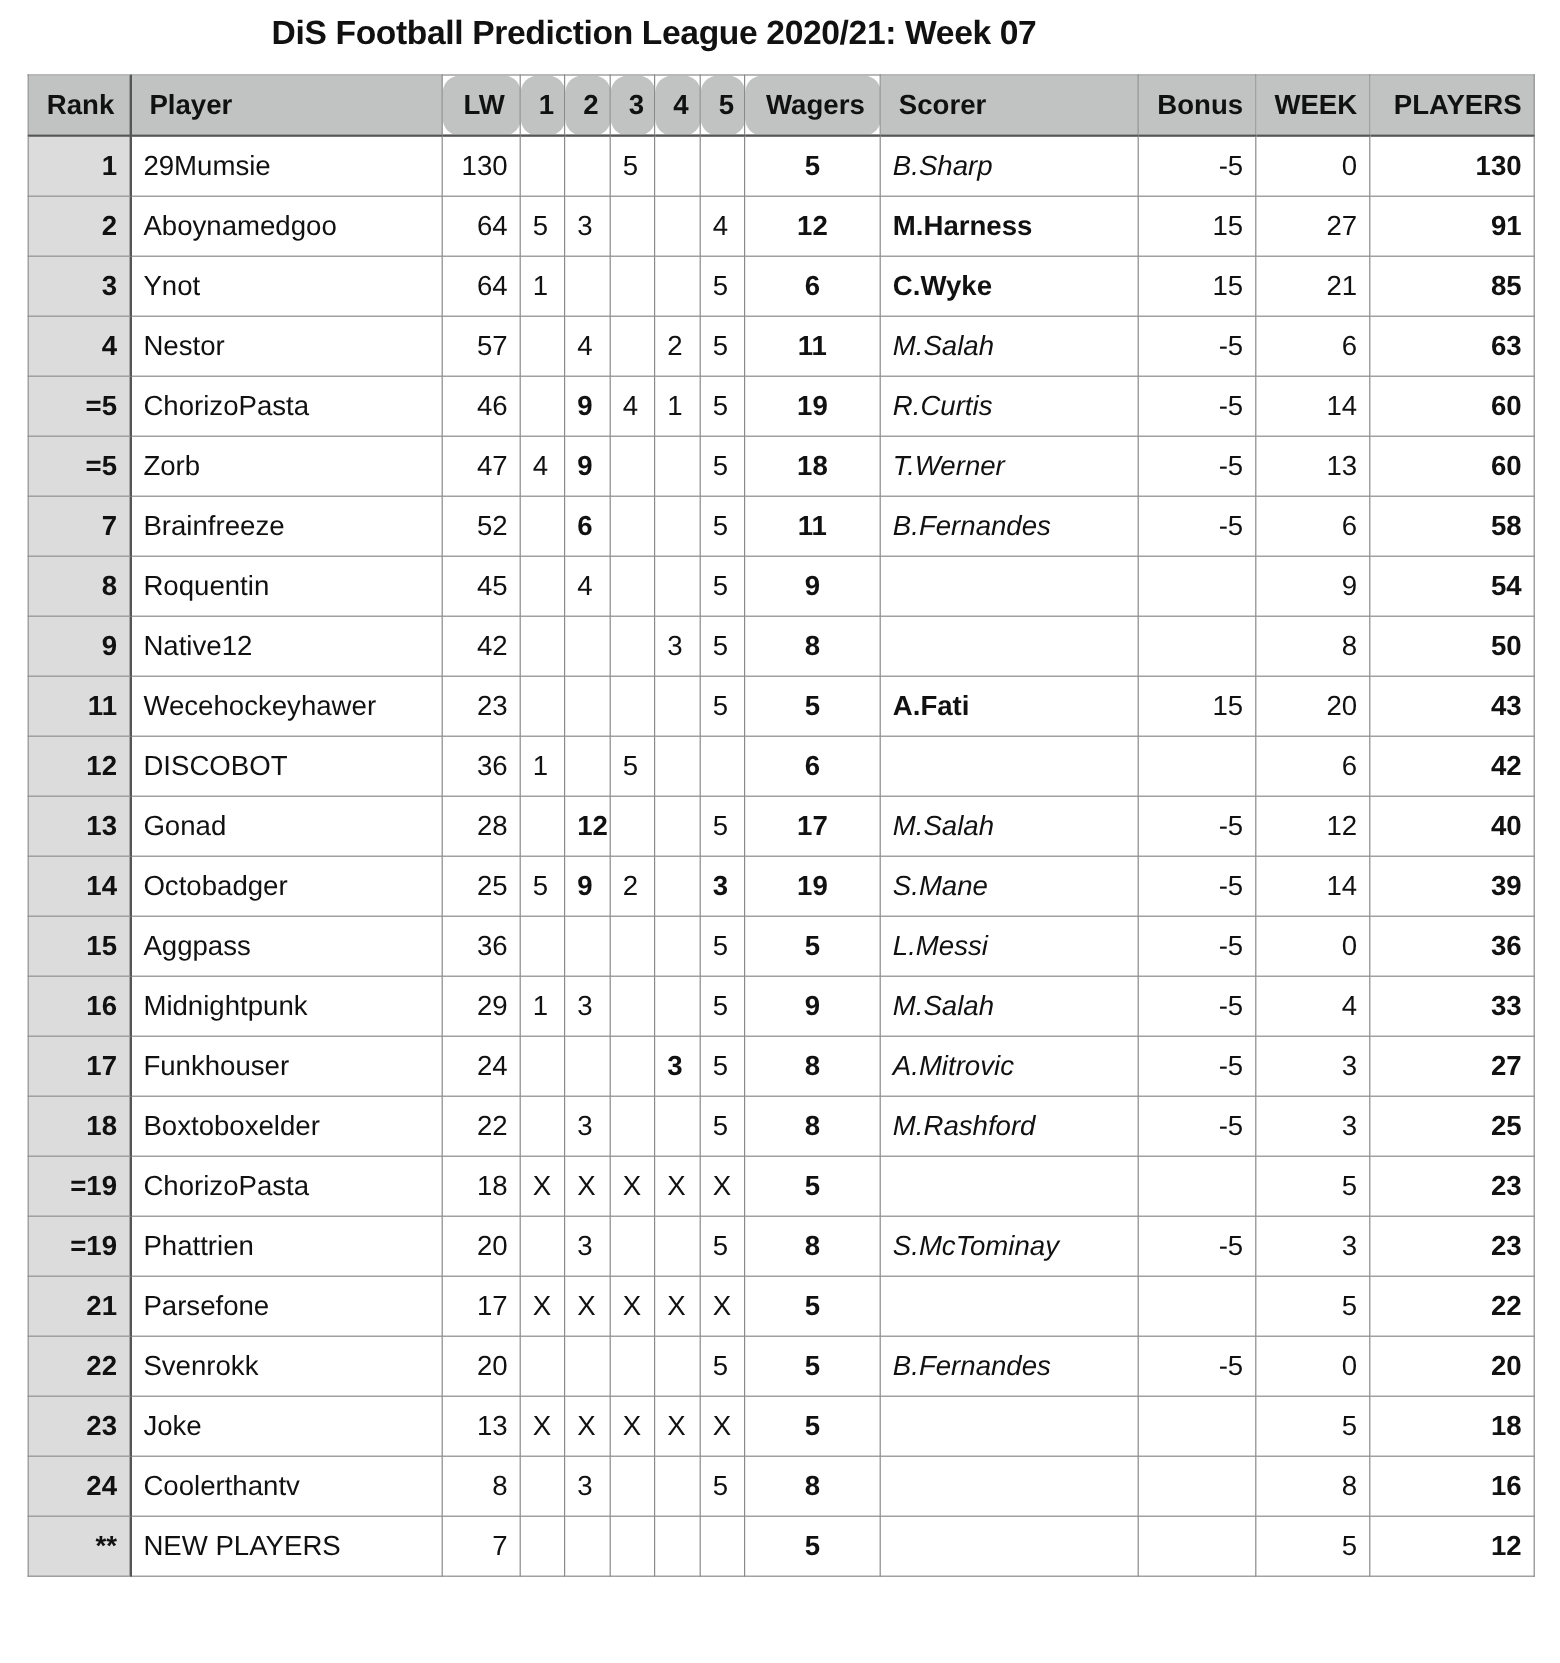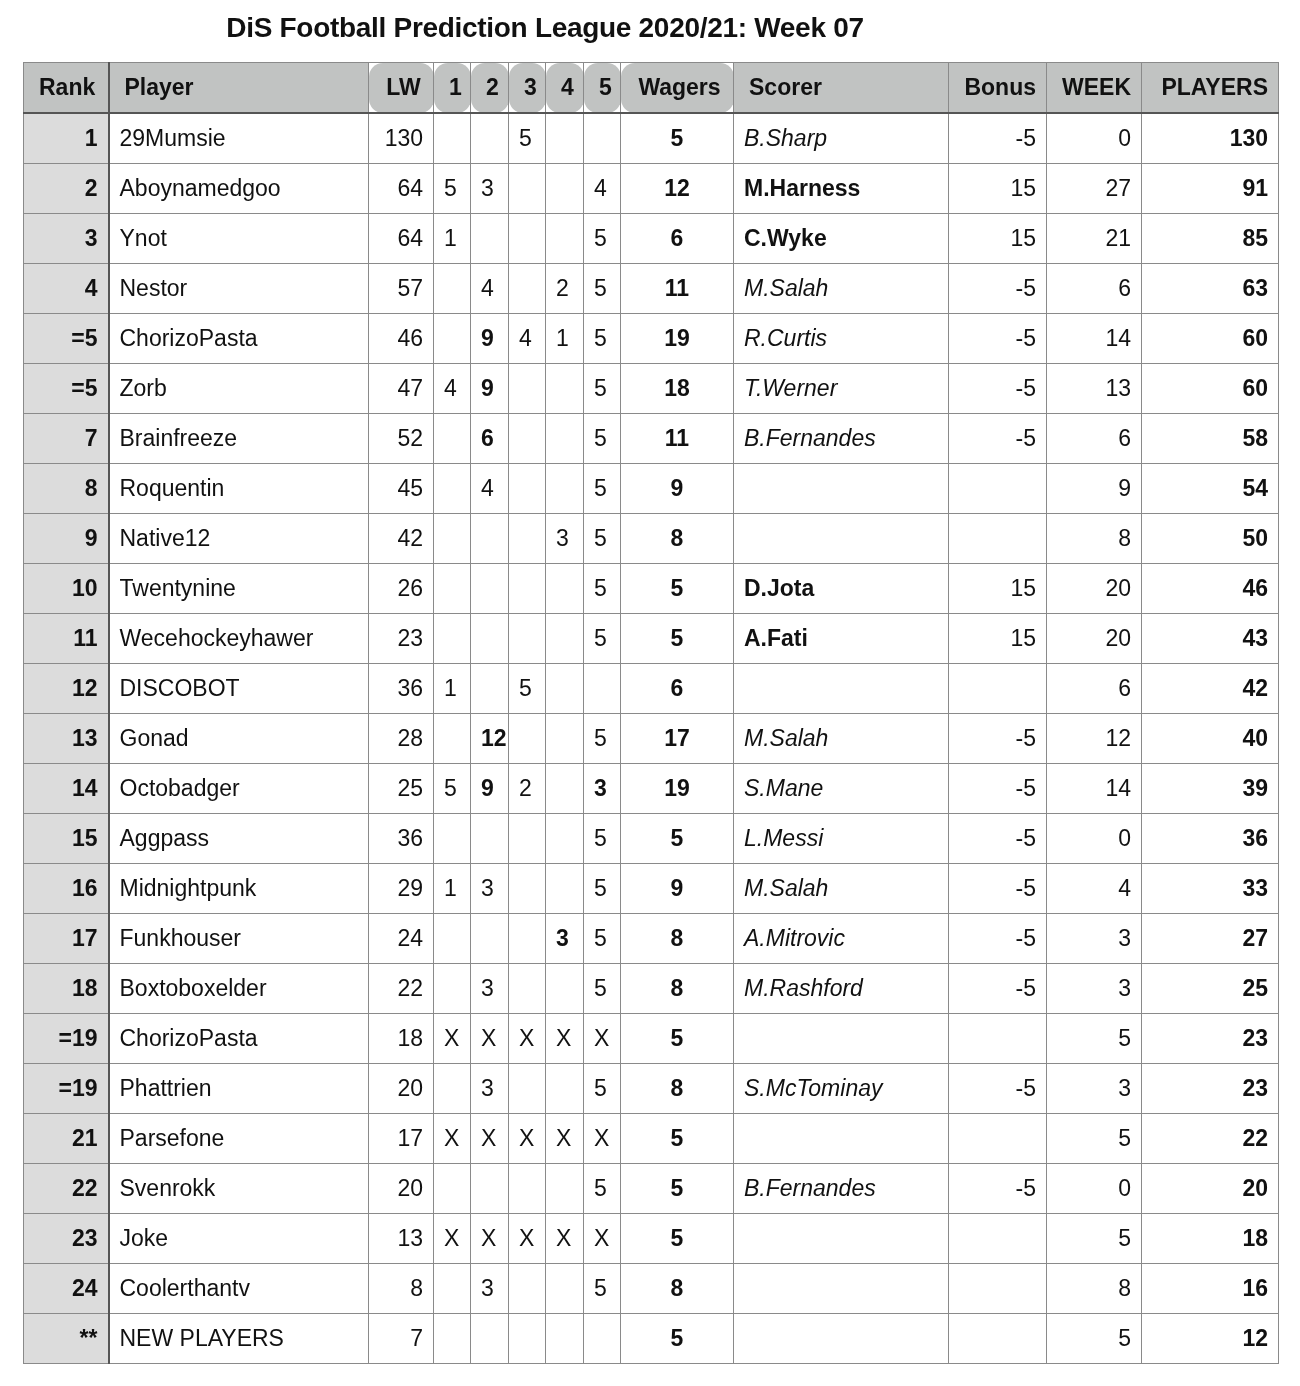--- a/index.html
+++ b/index.html
@@ -233,35 +233,20 @@
         <td class="pick"></td>
         <td class="pick">3</td>
         <td class="pick">5</td>
         <td class="wagers">8</td>
         <td class="left"></td>
         <td class="num"></td>
         <td class="num">8</td>
         <td class="overall">50</td>
       </tr>
       <tr>
-        <td class="rank">10</td>
-        <td class="left">Twentynine</td>
-        <td class="num">26</td>
-        <td class="pick"></td>
-        <td class="pick"></td>
-        <td class="pick"></td>
-        <td class="pick"></td>
-        <td class="pick">5</td>
-        <td class="wagers">5</td>
-        <td class="left bold">D.Jota</td>
-        <td class="num">15</td>
-        <td class="num">20</td>
-        <td class="overall">46</td>
-      </tr>
-      <tr>
         <td class="rank">11</td>
         <td class="left">Wecehockeyhawer</td>
         <td class="num">23</td>
         <td class="pick"></td>
         <td class="pick"></td>
         <td class="pick"></td>
         <td class="pick"></td>
         <td class="pick">5</td>
         <td class="wagers">5</td>
         <td class="left bold">A.Fati</td>

